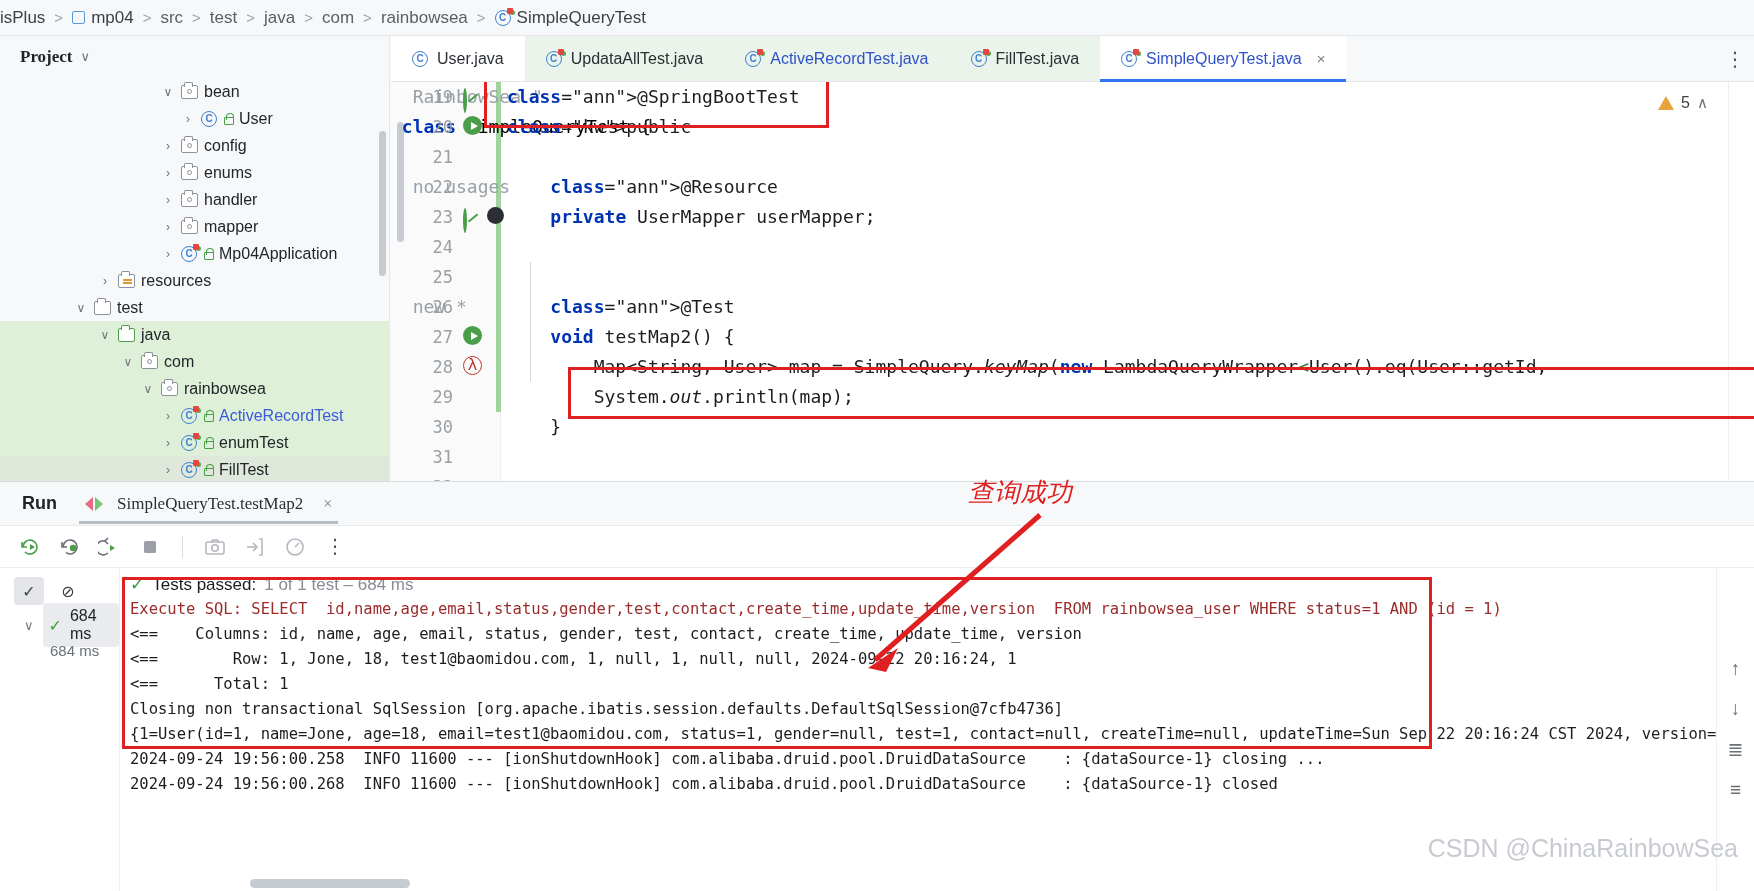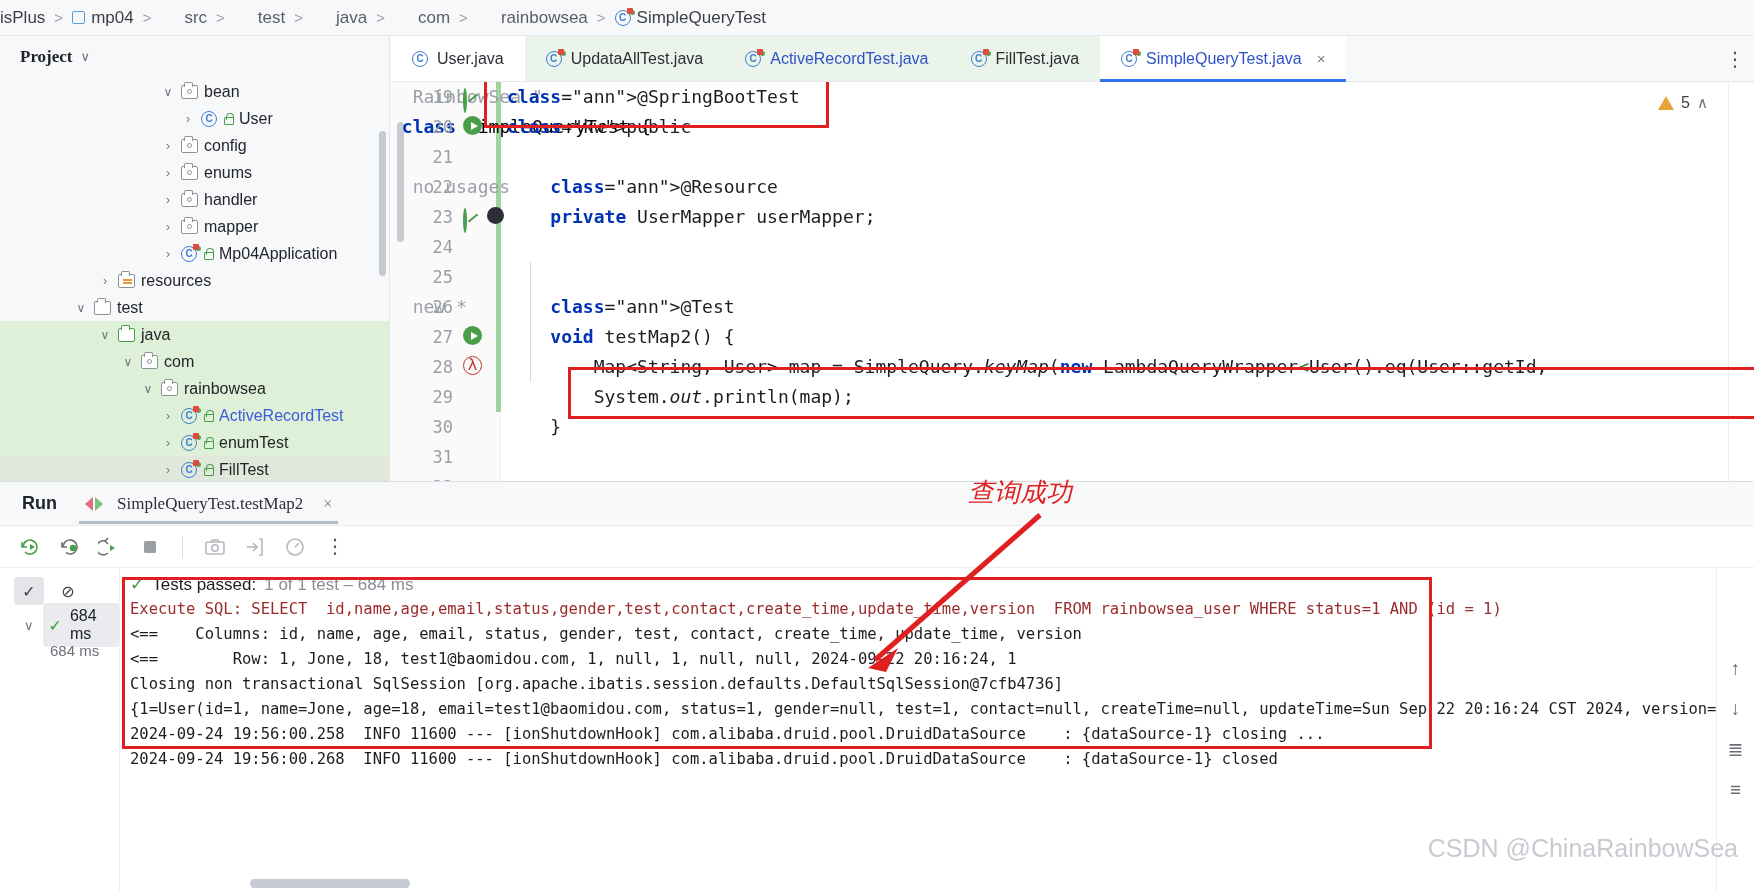--- a/index.html
+++ b/index.html
@@ -14,21 +14,21 @@
   
   .topbar {
     position:absolute; left:0; top:0; width:1754px; height:36px;
     background:#f7f8fa; border-bottom:1px solid #e4e6ea;
     display:flex; align-items:center; padding-left:0px;
     font-size:17px; color:#4a4f57;
   }
   .crumb { display:flex; align-items:center; gap:6px; white-space:nowrap; }
   .crumb-sep { color:#9aa0a6; margin:0 9px; font-size:15px; }
   .crumb-txt { color:#3c3f43; }
-  .crumb-txt.dim { color:#5a5f66;margin-left:24px; }
+  .crumb-txt.dim { color:#5a5f66; }
   .icon-sq {
     width:13px; height:13px; border:1.6px solid #5b9bd5; border-radius:2px;
     display:inline-block;
   }
   .icon-c {
     width:16px; height:16px; border-radius:50%; border:1.8px solid #3e7fd1;
     color:#3e7fd1; font-size:10px; line-height:13px; text-align:center;
     display:inline-block; position:relative; font-weight:bold;
   }
   .icon-c.runnable::after{
@@ -587,20 +587,21 @@
         <div class="c-status" style="margin-top:4px;">
           <span style="color:#3a9d3a;">✓</span>
           <span>Tests passed:</span>
           <span class="dim">1 of 1 test – 684 ms</span>
         </div>
         <div id="console-root">
             <div class="c-line c-sql">Execute SQL: SELECT  id,name,age,email,status,gender,test,contact,create_time,update_time,version  FROM rainbowsea_user WHERE status=1 AND (id = 1)</div>
             <div class="c-line c-plain"></div>
             <div class="c-line c-plain">&lt;==    Columns: id, name, age, email, status, gender, test, contact, create_time, update_time, version</div>
             <div class="c-line c-plain">&lt;==        Row: 1, Jone, 18, test1@baomidou.com, 1, null, 1, null, null, 2024-09-22 20:16:24, 1</div>
+            <div class="c-line c-plain">&lt;==      Total: 1</div>
             <div class="c-line c-plain">Closing non transactional SqlSession [org.apache.ibatis.session.defaults.DefaultSqlSession@7cfb4736]</div>
             <div class="c-line c-plain">{1=User(id=1, name=Jone, age=18, email=test1@baomidou.com, status=1, gender=null, test=1, contact=null, createTime=null, updateTime=Sun Sep 22 20:16:24 CST 2024, version=1)}</div>
             <div class="c-line c-plain">2024-09-24 19:56:00.258  INFO 11600 --- [ionShutdownHook] com.alibaba.druid.pool.DruidDataSource    : {dataSource-1} closing ...</div>
             <div class="c-line c-plain">2024-09-24 19:56:00.268  INFO 11600 --- [ionShutdownHook] com.alibaba.druid.pool.DruidDataSource    : {dataSource-1} closed</div>
           </div>
         <div class="console-hscroll"></div>
       </div>
 
       <div class="right-rail">
         <span>↑</span>

